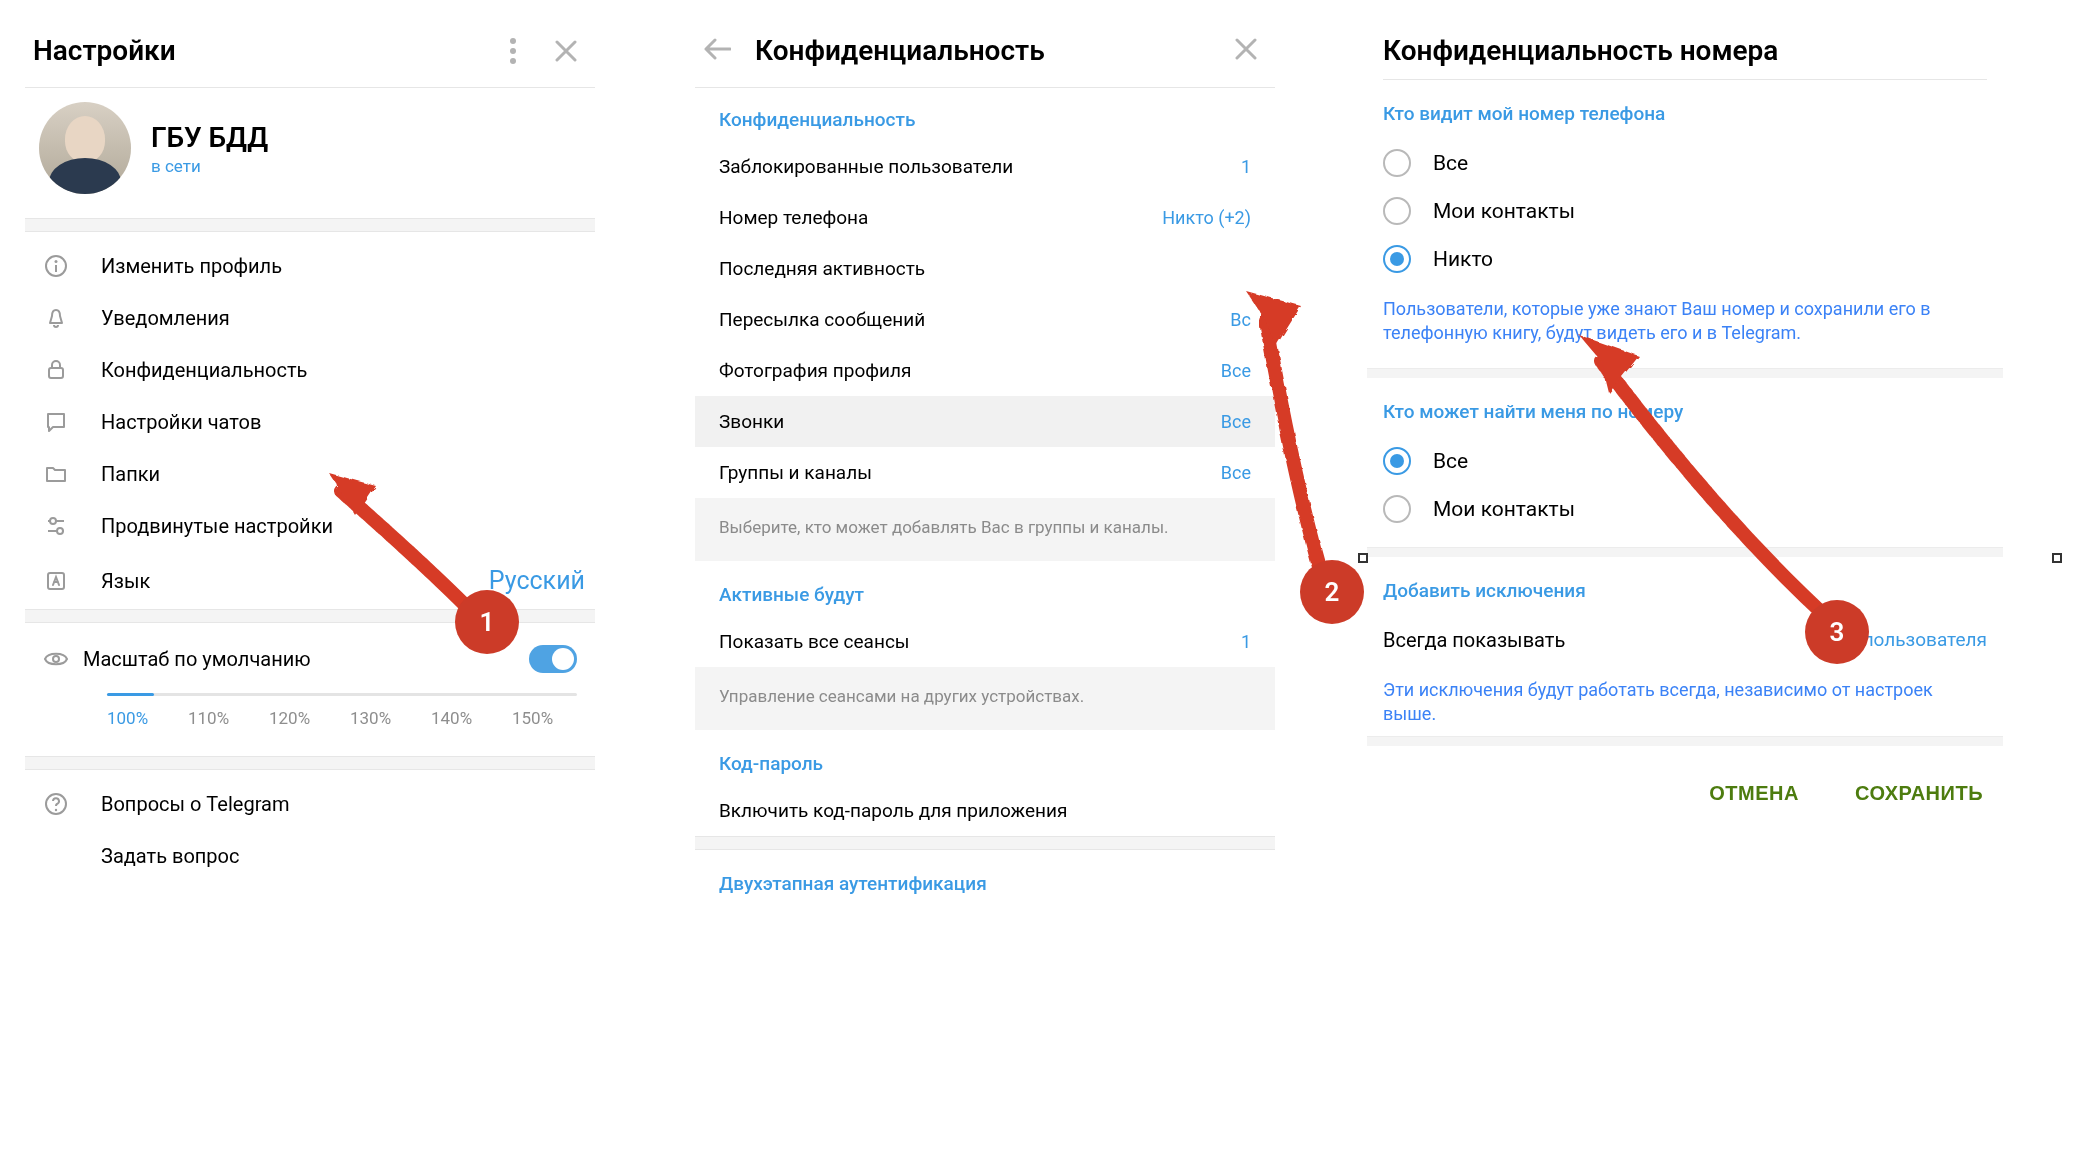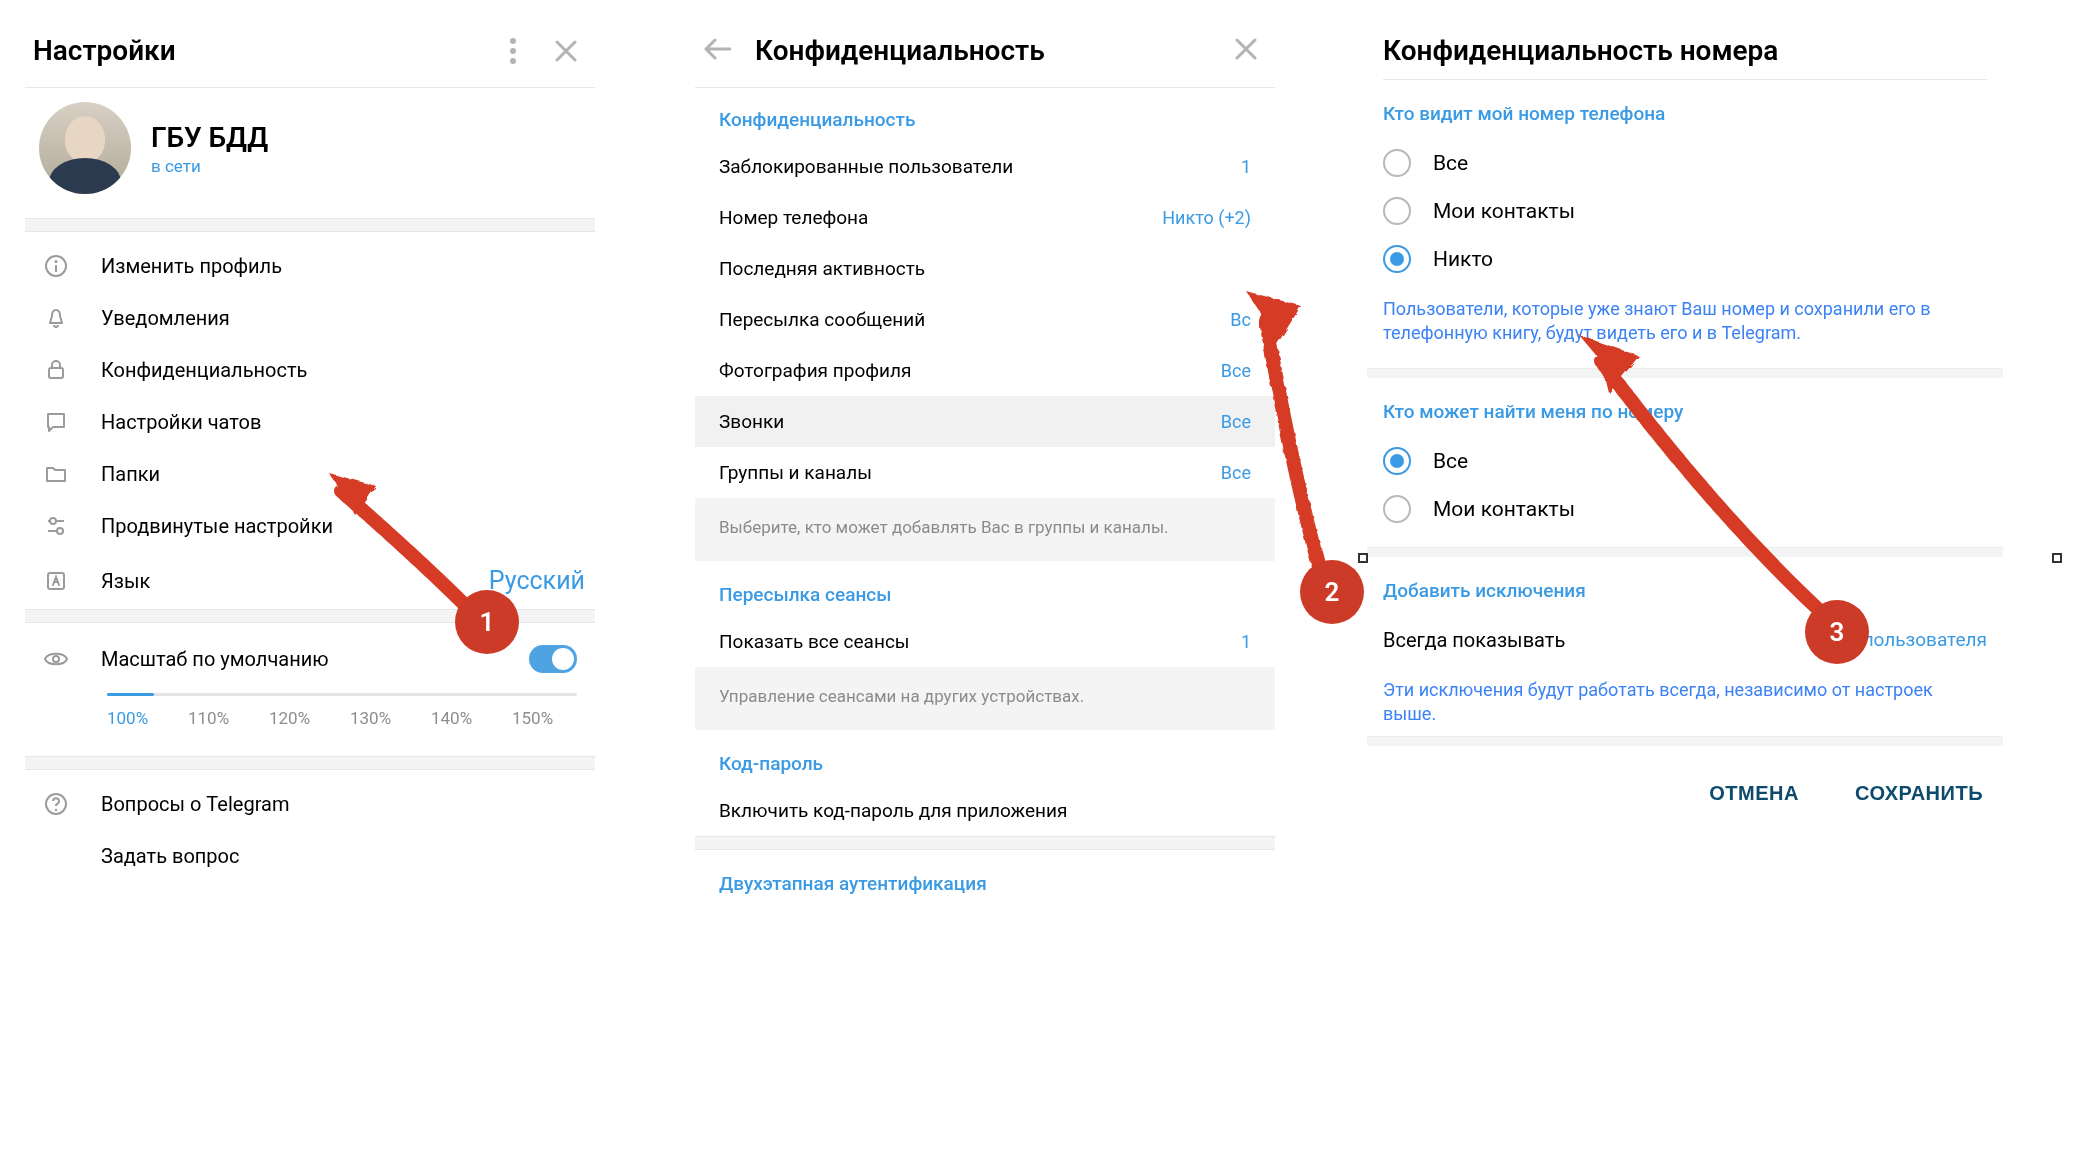--- a/index.html
+++ b/index.html
@@ -28,21 +28,21 @@
 .profile-row { display: flex; align-items: center; padding: 14px 0 24px 14px; gap: 20px; }
 .avatar { width: 92px; height: 92px; border-radius: 50%; background: linear-gradient(#d8d0c4,#b0a898); position: relative; overflow: hidden; }
 .avatar::after { content:""; position:absolute; bottom:-12px; left:50%; transform:translateX(-50%); width:72px; height:48px; background:#2b3a4f; border-radius:50% 50% 0 0; }
 .avatar::before { content:""; position:absolute; top:14px; left:50%; transform:translateX(-50%); width:40px; height:46px; background:#e8d6c4; border-radius:50% 50% 45% 45%; }
 .profile-name { font-size: 28px; font-weight: 600; }
 .profile-status { font-size: 17px; color: #3a9ae4; margin-top: 2px; }
 .menu-list { padding-top: 8px; }
 .menu-item { display: flex; align-items: center; gap: 30px; padding: 14px 10px 14px 16px; font-size: 20px; cursor: pointer; }
 .menu-item .mi-icon { width: 30px; display:flex; justify-content:center; color:#8e8e8e; }
 .menu-item .mi-val { margin-left: auto; color: #3a9ae4; font-size: 25px; }
-.zoom-row { display:flex; align-items:center; gap:30px; padding: 22px 18px 12px 16px; }
+.zoom-row { display:flex; align-items:center; gap:12px; padding: 22px 18px 12px 16px; }
 .zoom-row .mi-icon { width:30px; display:flex; justify-content:center; color:#8e8e8e; }
 .zoom-label { font-size:20px; flex:1; }
 .toggle { width:48px; height:28px; border-radius:14px; background:#4fa3e3; position:relative; }
 .toggle::after { content:""; position:absolute; right:3px; top:3px; width:22px; height:22px; background:#fff; border-radius:50%; }
 .zoom-slider { padding: 8px 18px 0 82px; }
 .zoom-track { height:3px; background:#e4e4e4; position:relative; border-radius:2px; }
 .zoom-fill { position:absolute; left:0; top:0; height:3px; width:10%; background:#3a9ae4; border-radius:2px; }
 .zoom-labels { display:flex; gap:16px; padding-top:12px; font-size:17px; color:#8e8e8e; }
 .zoom-labels span { width:16.6%; }
 .zoom-labels .active { color:#3a9ae4; }
@@ -65,21 +65,21 @@
 .radio-row { display:flex; align-items:center; gap:22px; padding:10px 0; font-size:21px; cursor:pointer; }
 .radio { width:28px; height:28px; border:2px solid #b9b9b9; border-radius:50%; display:flex; align-items:center; justify-content:center; }
 .radio.checked { border-color:#3a9ae4; }
 .radio.checked::after { content:""; width:14px; height:14px; background:#3a9ae4; border-radius:50%; }
 .p3-note { color:#3b82f6; font-size:18px; line-height:1.35; padding: 14px 0 22px; }
 .hr-soft { height:10px; background:#f4f4f4; box-shadow: inset 0 1px 0 #ececec; margin-left:-8px; margin-right:-8px;}
 .p3 .panel-inner { padding: 0 8px; }
 .except-row { display:flex; align-items:center; padding:12px 0; font-size:20px; cursor:pointer; }
 .except-row .rv { margin-left:auto; color:#3a9ae4; font-size:19px; }
 .p3-buttons { display:flex; justify-content:flex-end; gap:56px; padding: 36px 12px 0 0; }
-.p3-buttons button { background:none; border:none; color:#0c4a6e; font-size:20px; font-weight:600; letter-spacing:0.5px; cursor:pointer; }
+.p3-buttons button { background:none; border:none; color:#4d7c0f; font-size:20px; font-weight:600; letter-spacing:0.5px; cursor:pointer; }
 
 
 .badge { position:absolute; width:64px; height:64px; border-radius:50%; background:#cc3b28; color:#fff; display:flex; align-items:center; justify-content:center; font-size:26px; font-weight:600; z-index:5; }
 .badge1 { left:455px; top:590px; }
 .badge2 { left:1300px; top:560px; }
 .badge3 { left:1805px; top:600px; }
 
 
 .arrow { position:absolute; z-index:4; pointer-events:none; }
 .sq { position:absolute; width:10px; height:10px; border:2px solid #333; }
@@ -256,21 +256,21 @@
     </div>
   <div class="row highlight">
       <span>Звонки</span>
       <span class="rv">Все</span>
     </div>
   <div class="row">
       <span>Группы и каналы</span>
       <span class="rv">Все</span>
     </div>
   <div class="note-box">Выберите, кто может добавлять Вас в группы и каналы.</div>
-  <div class="section-label sub">Пересылка сеансы</div>
+  <div class="section-label sub">Активные будут</div>
   <div class="row">
       <span>Показать все сеансы</span>
       <span class="rv">1</span>
     </div>
   <div class="note-box">Управление сеансами на других устройствах.</div>
   <div class="section-label sub">Код-пароль</div>
   <div class="row">
       <span>Включить код-пароль для приложения</span>
     </div>
   <div class="hr-thick"></div>

